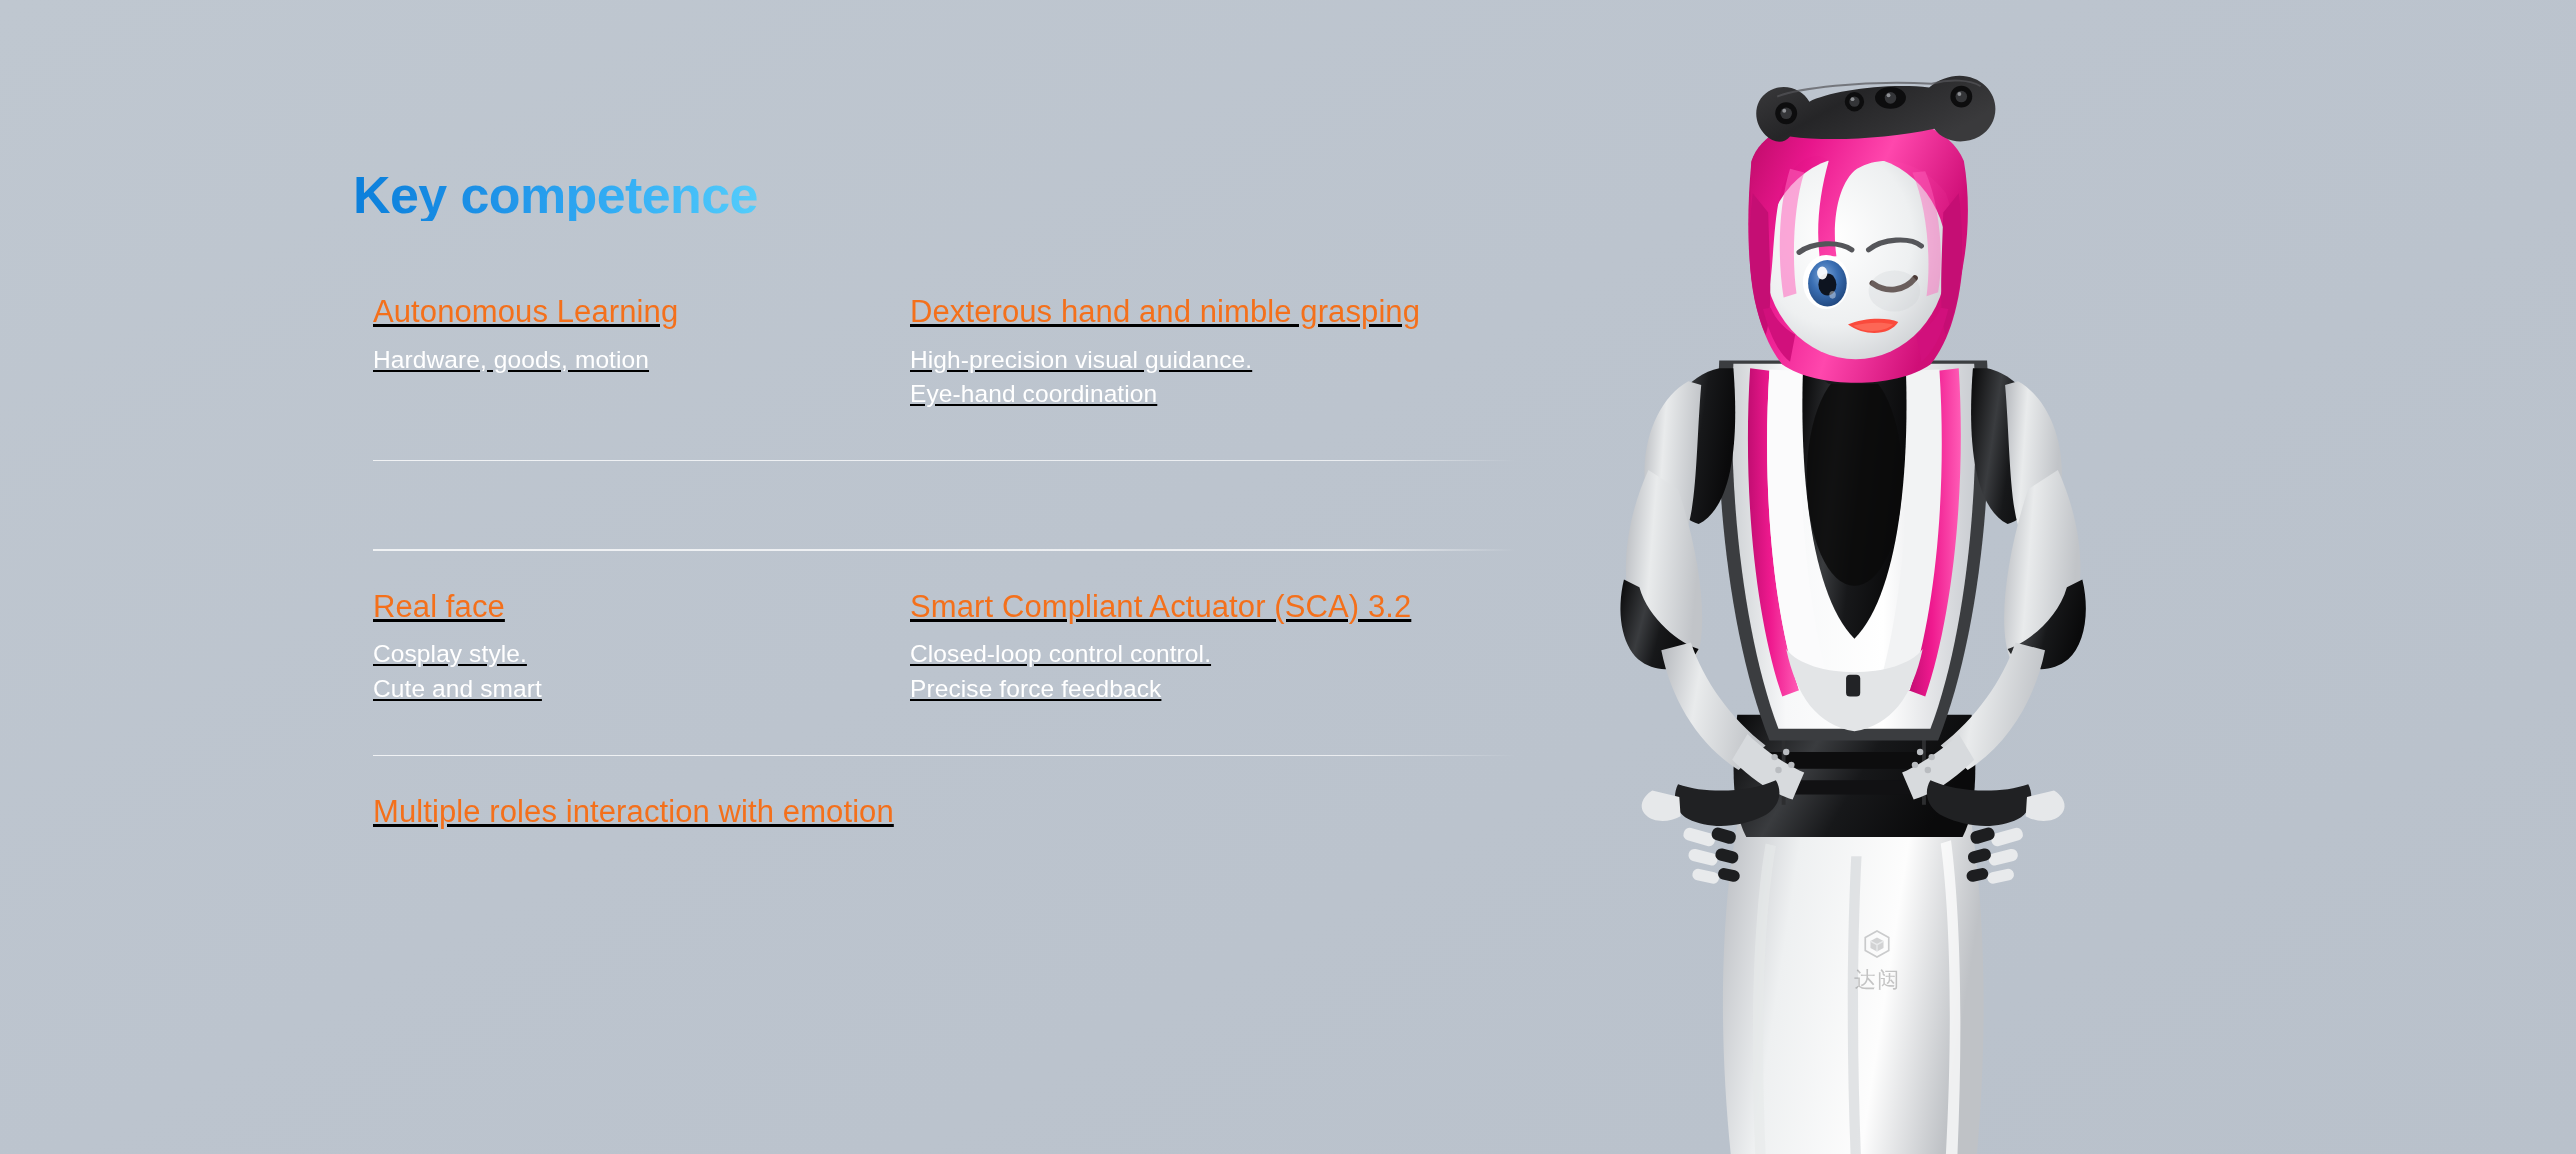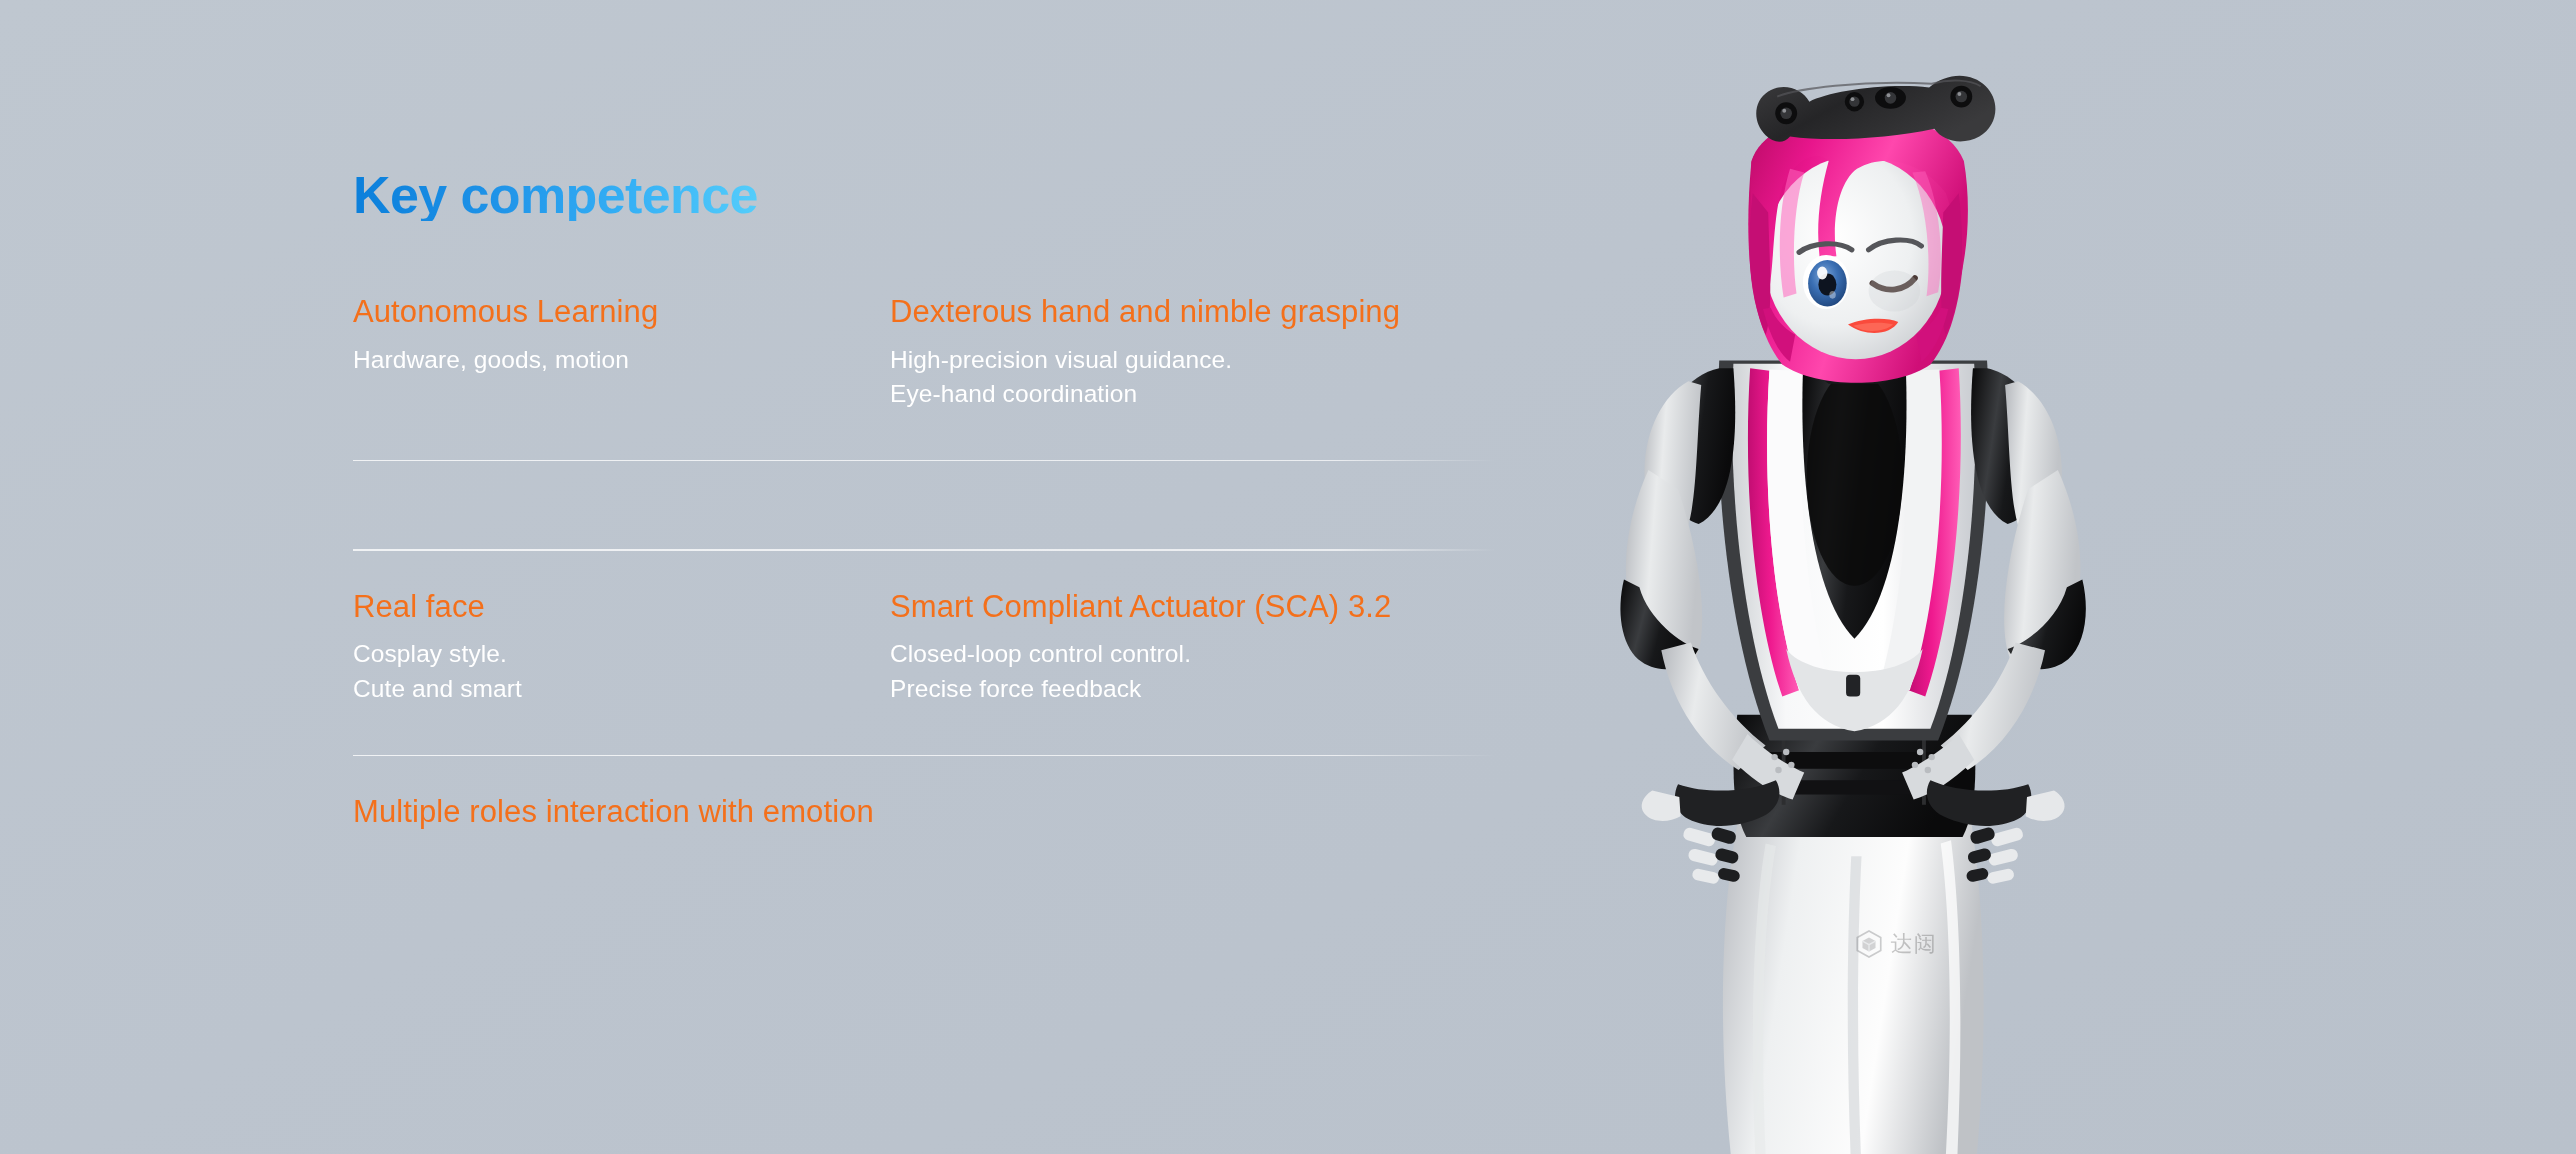--- a/index.html
+++ b/index.html
@@ -28,22 +28,23 @@
     background:linear-gradient(90deg,#0b7fdb 0%, #1f93e8 35%, #35b0f5 68%, #54cdfb 100%);
     -webkit-background-clip:text;
     background-clip:text;
     color:transparent;
     -webkit-text-fill-color:transparent;
   }
 
   
   #features {
     position:absolute;
-    left:353px; top:296px;
+    left:373px; top:296px;
     width:1146px;
+    text-decoration:underline;
   }
   .frow { position:relative; }
   .fcols { display:flex; }
   .fcell { flex:0 0 auto; }
   .fcell.left  { width:537px; }
   .fcell.right { width:608px; }
 
   .fhead {
     color:#f4701b;
     font-size:31px;
@@ -74,20 +75,21 @@
     position:absolute;
     left:1526px; top:0px;
     width:644px; height:1155px;
   }
   #robot svg { display:block; width:100%; height:100%; }
   .logo-wrap {
     position:absolute;
     left:1854px; top:929px;
     display:flex; align-items:center; gap:6.4px;
     opacity:.34;
+    flex-direction:column;
   }
   .logo-text {
     font-size:22px; color:#5c5c5c; letter-spacing:1.3px;
     font-family:"DejaVu Sans", sans-serif;
   }
 </style>
 </head>
 <body>
 
 <div id="slide">

